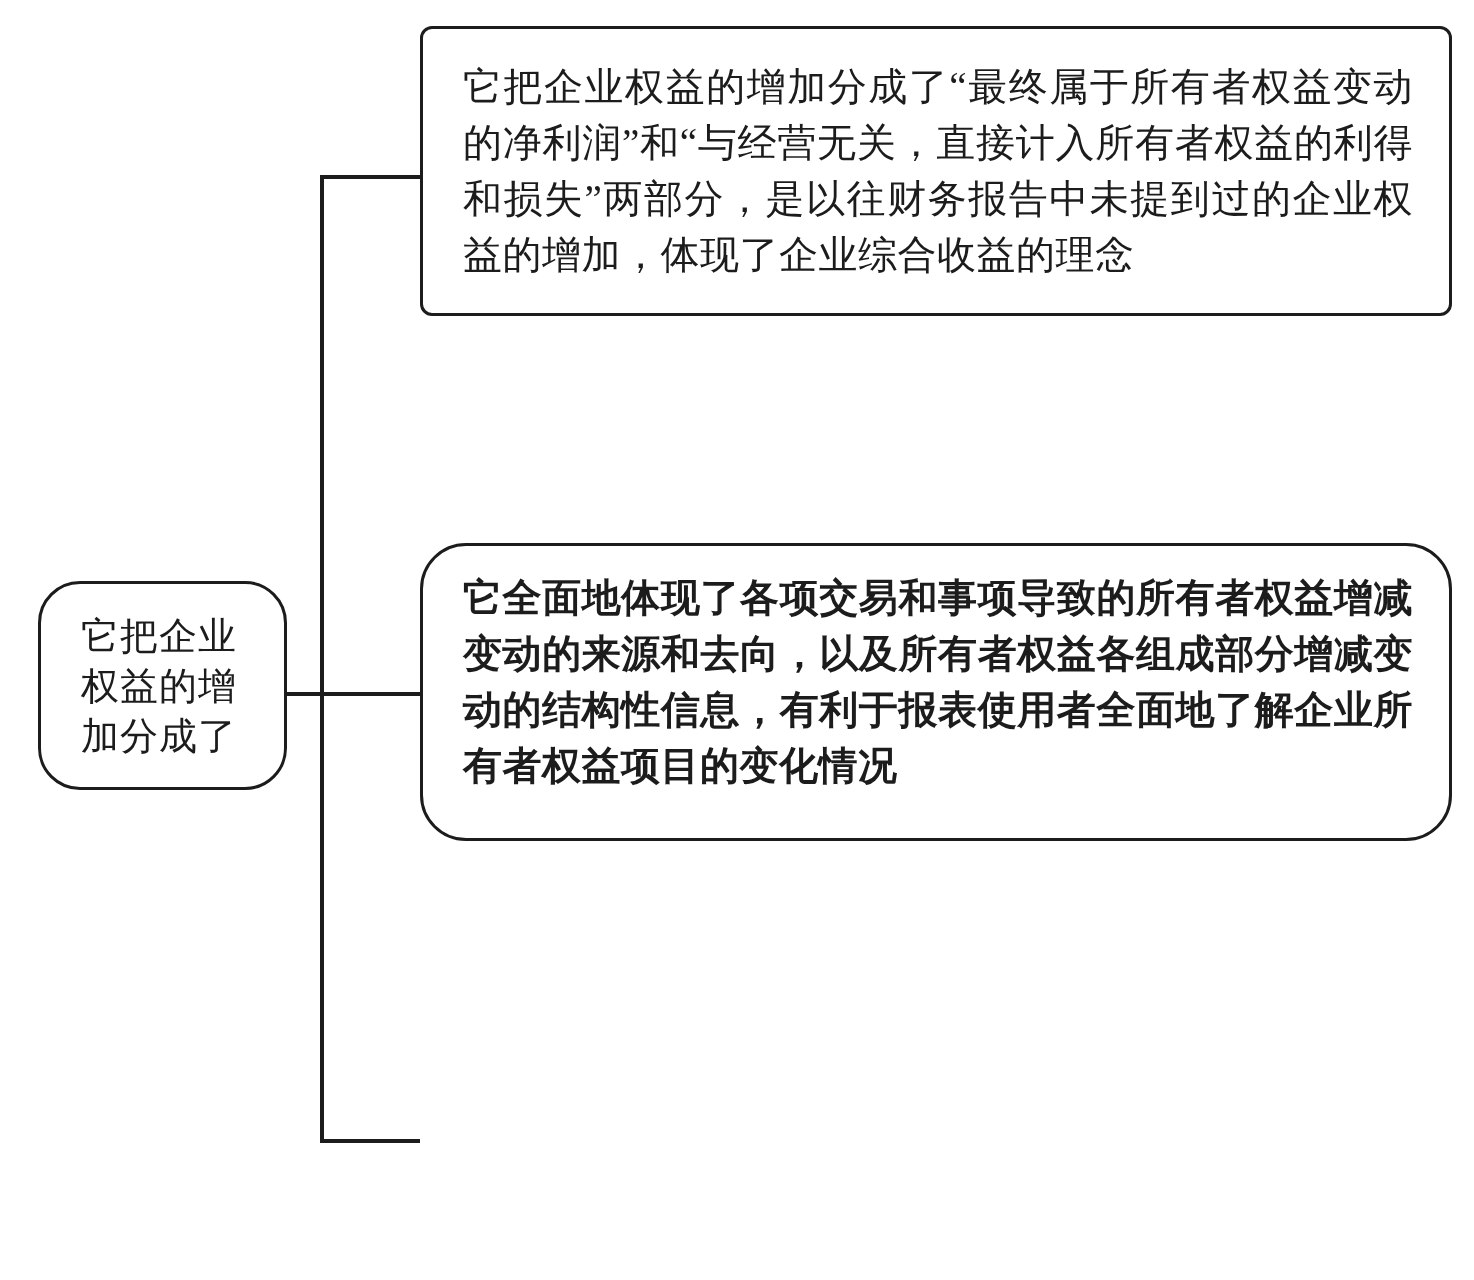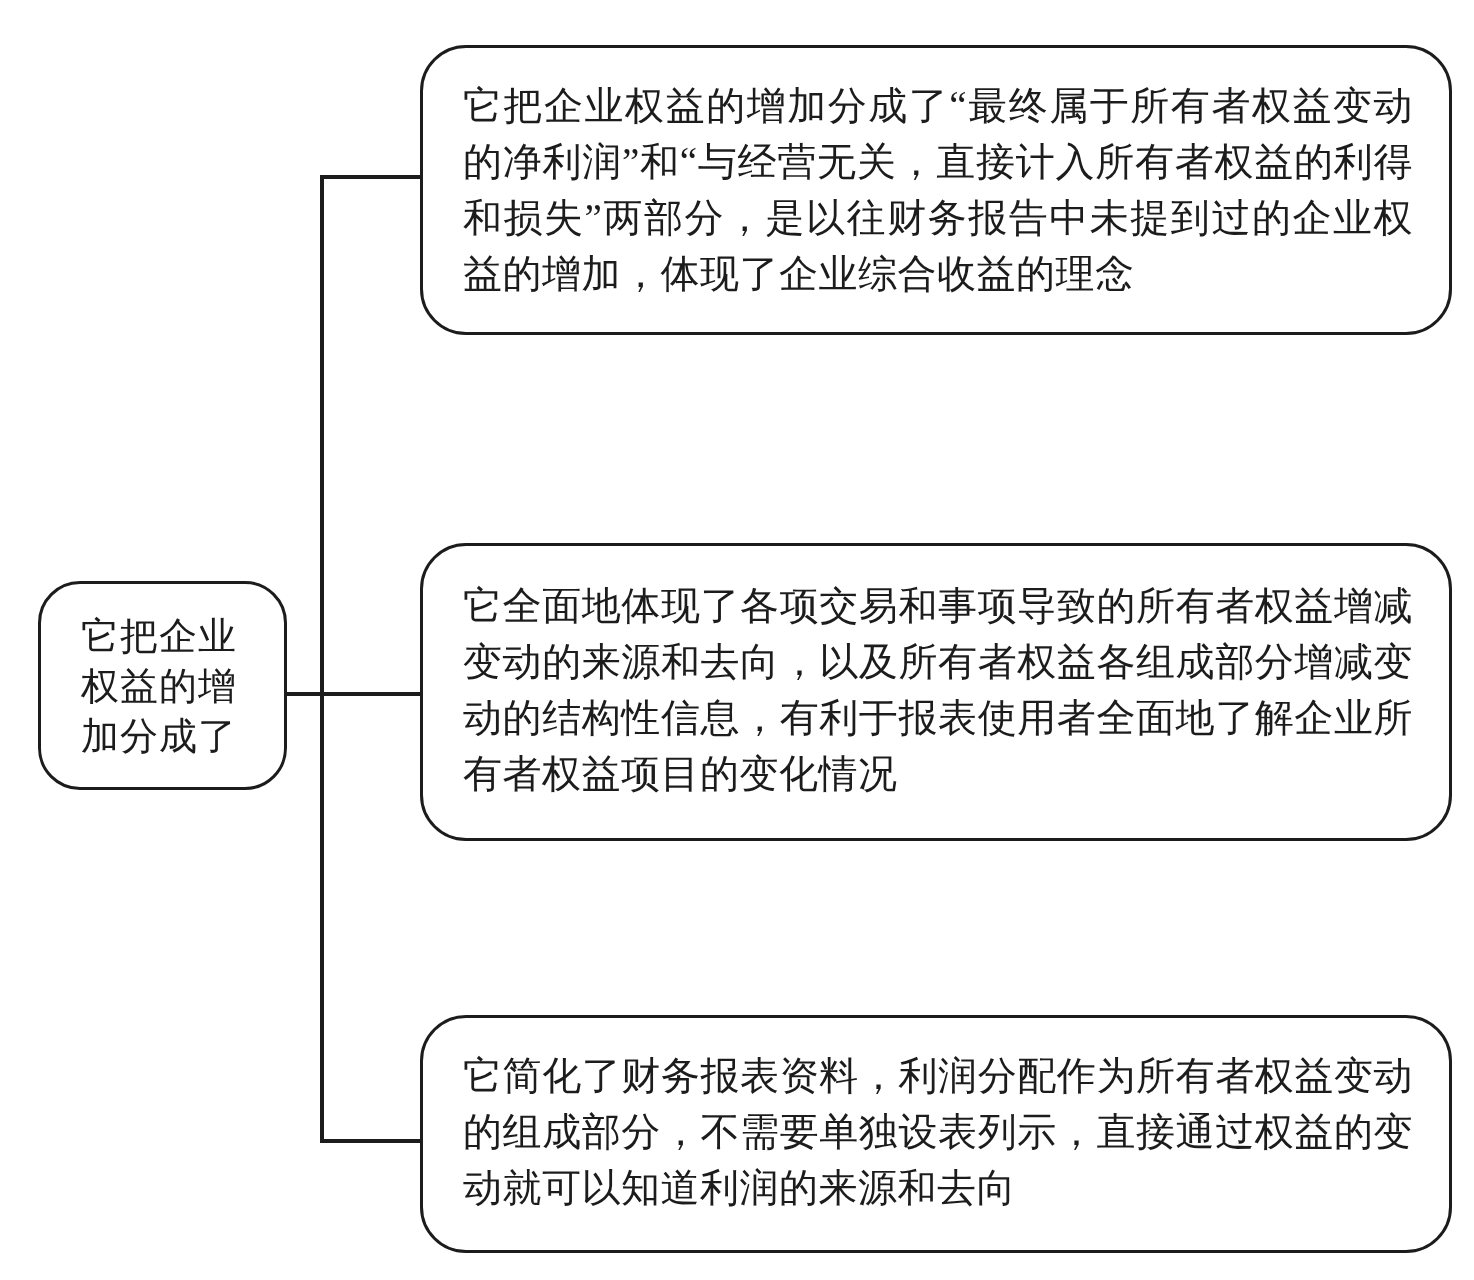--- a/index.html
+++ b/index.html
@@ -61,24 +61,24 @@
   }
   .branch-box p {
     margin: 0;
     padding: 0 36px 0 40px;
     font-size: 39px;
     line-height: 56px;
     letter-spacing: 0.5px;
     text-align: justify;
     word-break: break-all;
   }
-  .box-top    { top: 45px;   height: 290px; }
+  .box-top    { top: 26px;   height: 290px; border-radius: 12px; }
   .box-top p  { margin-top: 30px; }
   .box-mid    { top: 543px;  height: 298px; }
-  .box-mid p  { margin-top: 32px; }
+  .box-mid p  { margin-top: 24px; font-weight: bold; }
   .box-bot    { top: 1015px; height: 238px; }
   .box-bot p  { margin-top: 30px; }
 </style>
 </head>
 <body>
 
 <div class="canvas">
 
   <div class="root-node">
     <span class="root-label">它把企业权益的增加分成了</span>
@@ -90,17 +90,14 @@
   <div class="connector link-bottom"></div>
 
   <div class="branch-box box-top">
     <p>它把企业权益的增加分成了“最终属于所有者权益变动的净利润”和“与经营无关，直接计入所有者权益的利得和损失”两部分，是以往财务报告中未提到过的企业权益的增加，体现了企业综合收益的理念</p>
   </div>
 
   <div class="branch-box box-mid">
     <p>它全面地体现了各项交易和事项导致的所有者权益增减变动的来源和去向，以及所有者权益各组成部分增减变动的结构性信息，有利于报表使用者全面地了解企业所有者权益项目的变化情况</p>
   </div>
 
-  <div class="branch-box box-bot">
-    <p>它简化了财务报表资料，利润分配作为所有者权益变动的组成部分，不需要单独设表列示，直接通过权益的变动就可以知道利润的来源和去向</p>
-  </div>
 
 </div>
 
 </body></html>

